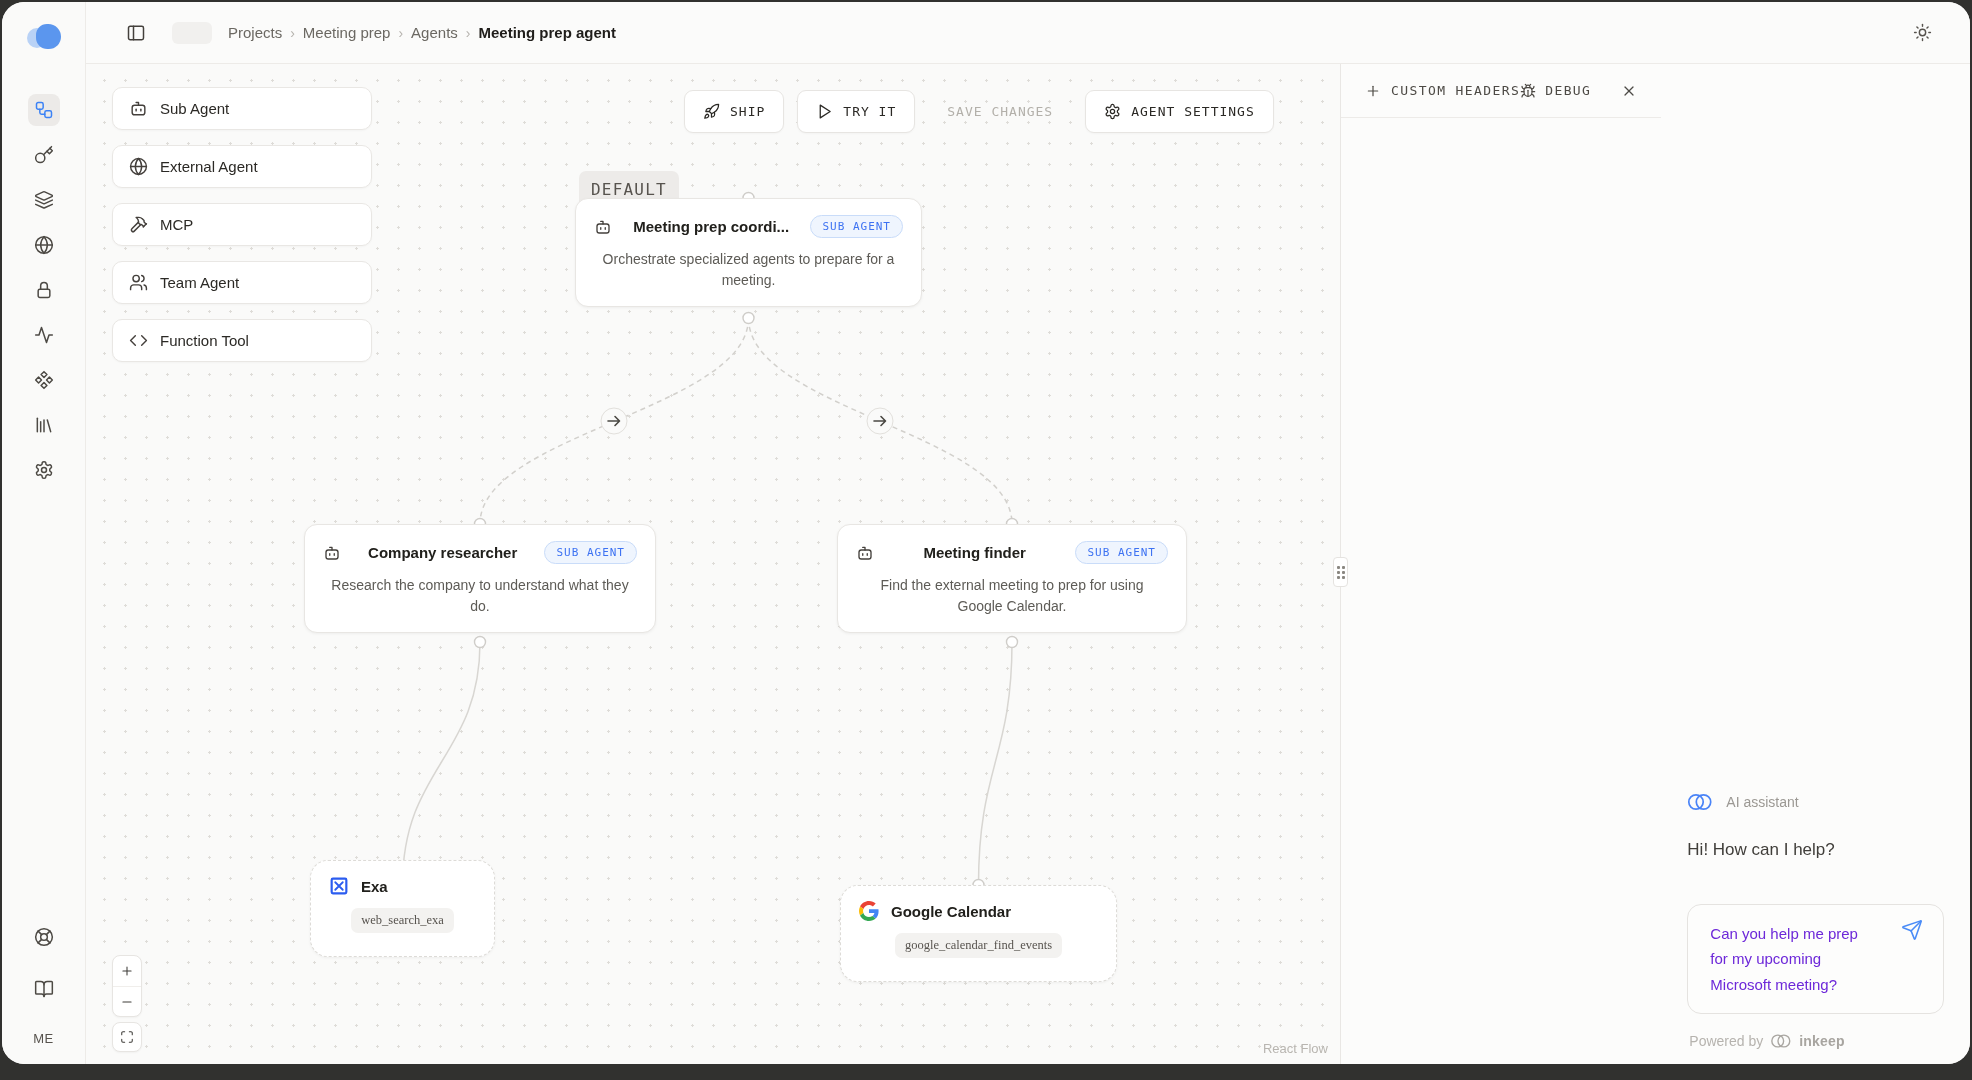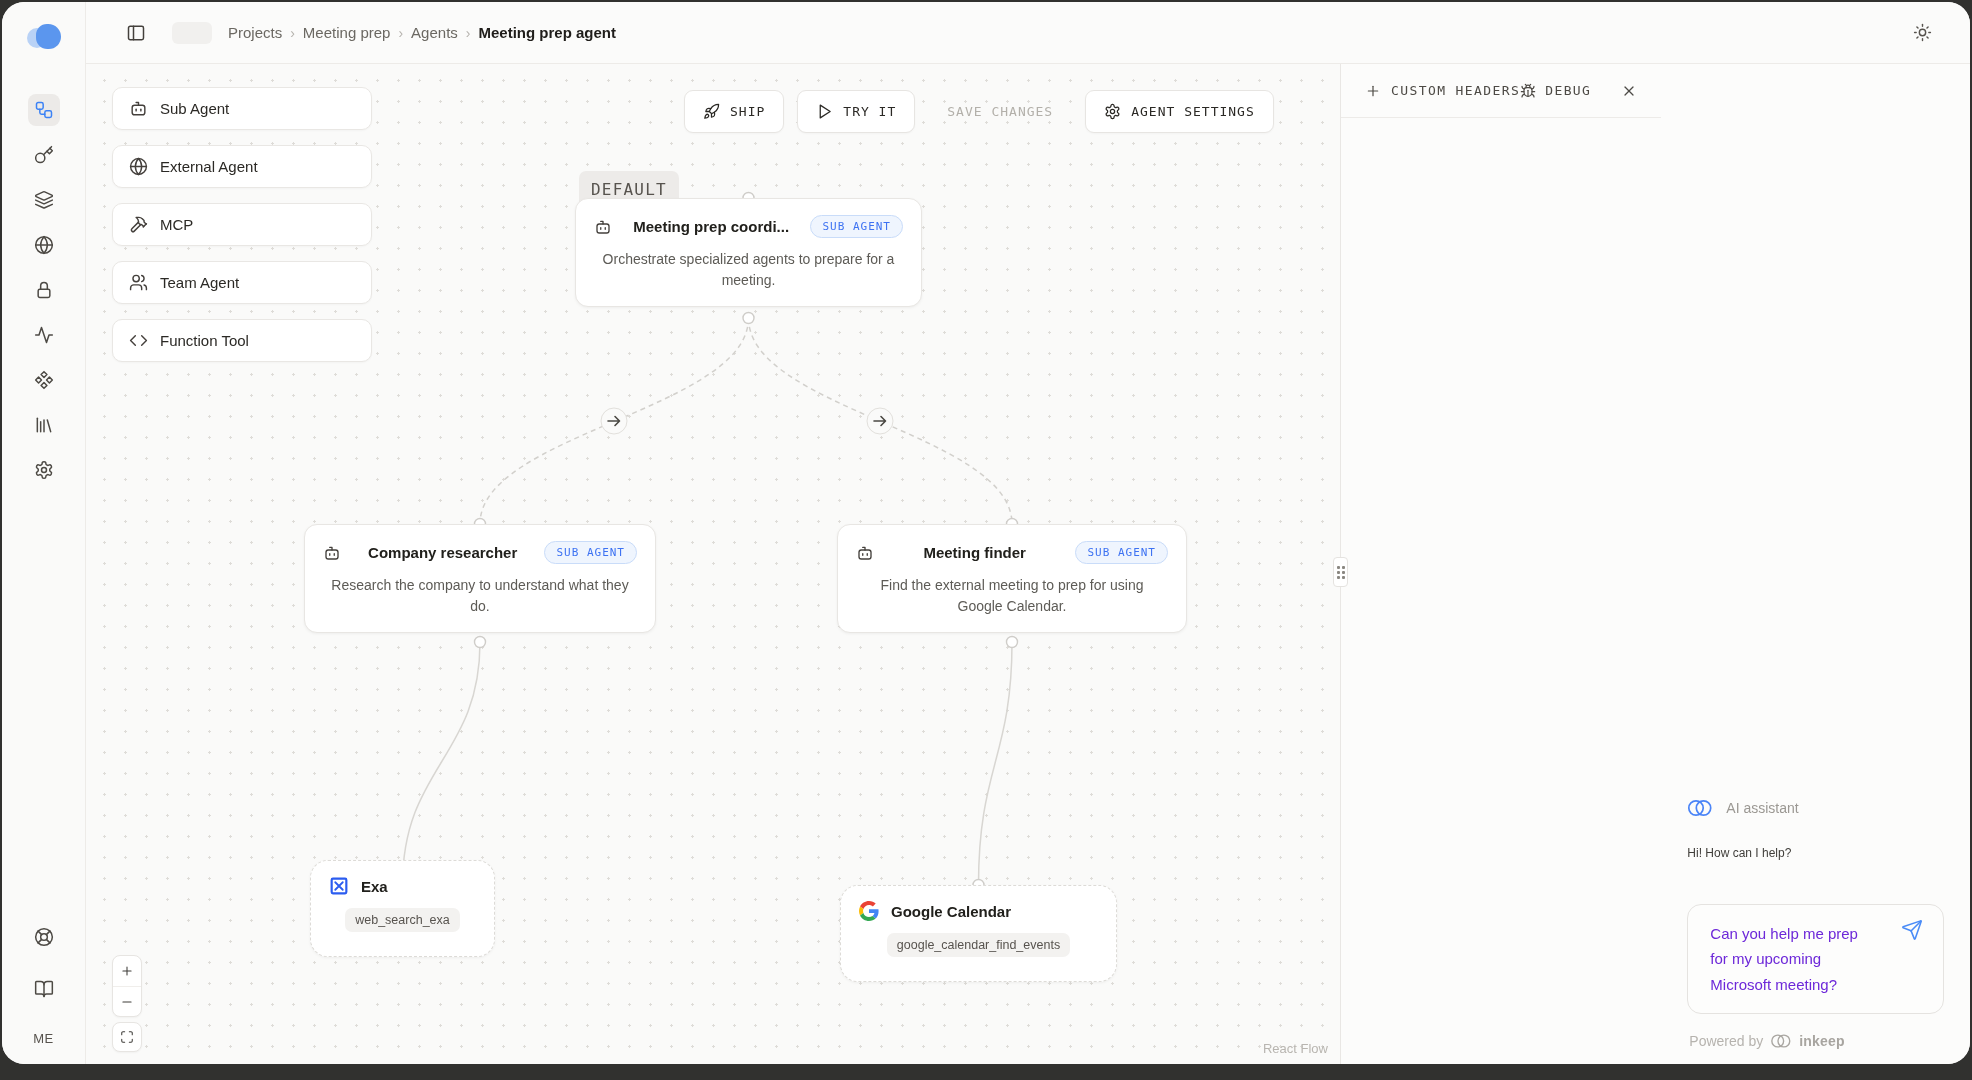--- a/index.html
+++ b/index.html
@@ -51,21 +51,21 @@
   .ntab { position:absolute; left:493px; top:107px; height:28px; padding:18px 12px; background:#edebe9; border-radius:7px 7px 0 0; display:flex; align-items:center; font-size:16px; letter-spacing:1.2px; color:#57534e; }
   .node { position:absolute; background:#fff; border:1px solid #e8e6e3; border-radius:13px; box-shadow:0 1px 3px rgba(0,0,0,.05); padding:16px 18px;text-align:center; }
   .node-head { display:flex; align-items:center; gap:10px; }
   .node-head svg.bot { width:18px; height:18px; color:#44403c; flex:none; }
   .node-title { font-size:15px; font-weight:700; color:#21201c; flex:1; white-space:nowrap; overflow:hidden; }
   .badge { font-family:"DejaVu Sans Mono","Liberation Mono",monospace; font-size:11px; letter-spacing:1px; color:#3d72f2; background:#eff5fe; border:1px solid #c9dcf9; border-radius:999px; padding:4px 11px; flex:none; }
   .node-desc { margin-top:11px; font-size:14px; line-height:1.48; color:#5d5b56; }
   .node.tool { border-radius:18px; border-style:dashed; border-color:#dddbd7; padding:15px 18px; }
   .tool-head { display:flex; align-items:center; gap:12px; font-size:15px; font-weight:700; color:#21201c; }
   .tool-head svg { width:20px; height:20px; flex:none; }
-  .tool-pill { display:inline-block; margin-top:12px; font-family:Liberation Sans, sans-serif; font-size:12.5px; color:#57534e; background:#f3f2f0; border-radius:7px; padding:5px 10px; white-space:nowrap; }
+  .tool-pill { display:inline-block; margin-top:12px; font-family:Liberation Serif, serif; font-size:12.5px; color:#57534e; background:#f3f2f0; border-radius:7px; padding:5px 10px; white-space:nowrap; }
 
   
   .zoomctl { position:absolute; left:26px; top:891px; width:30px; background:#fff; border:1px solid #e7e5e2; border-radius:8px; overflow:hidden; box-shadow:0 1px 2px rgba(0,0,0,.04); }
   .zbtn { width:100%; height:30px; display:flex; align-items:center; justify-content:center; color:#3f3d39; cursor:pointer; }
   .zbtn + .zbtn { border-top:1px solid #f0eeeb; }
   .zbtn svg { width:14px; height:14px; }
   .fitbtn { position:absolute; left:26px; top:958px; width:30px; height:30px; background:#fff; border:1px solid #e7e5e2; border-radius:8px; display:flex; align-items:center; justify-content:center; color:#3f3d39; box-shadow:0 1px 2px rgba(0,0,0,.04); cursor:pointer; }
   .fitbtn svg { width:14px; height:14px; }
   .rf-attr { position:absolute; right:12px; bottom:8px; font-size:13px; color:#b8b5b0; }
 
@@ -74,21 +74,21 @@
   .p-hdr { height:54px; flex:none; display:flex; align-items:center; padding:0 24px; border-bottom:1px solid #edebe8; font-family:"DejaVu Sans Mono","Liberation Mono",monospace; font-size:13px; letter-spacing:1.4px; color:#4d4a45; }
   .p-hdr .left { display:flex; align-items:center; gap:10px; cursor:pointer; }
   .p-hdr svg { width:16px; height:16px; }
   .p-hdr .right { margin-left:auto; display:flex; align-items:center; gap:9px; cursor:pointer; }
   .p-close { margin-left:30px; cursor:pointer; display:flex; }
   .p-close svg { width:16px; height:16px; }
 
   .chat { margin-top:auto; padding:0 26px 14px; display:flex; flex-direction:column; }
   .assist-row { display:flex; align-items:center; gap:13px; font-size:14px; color:#9b9893; }
   .assist-row svg { width:26px; height:22px; }
-  .greeting { margin-top:27px; font-size:12px; color:#403e3a; }
+  .greeting { margin-top:27px; font-size:17px; color:#403e3a; }
   .input-card { margin-top:44px; position:relative; background:#fdfdfc; border:1px solid #e5e3e0; border-radius:14px; padding:16px 64px 16px 22px; min-height:84px; }
   .input-text { display:block; max-width:445px; font-size:15px; line-height:1.7; color:#6d28d9; }
   .send { position:absolute; right:20px; top:14px; color:#4a8cf7; cursor:pointer; }
   .send svg { width:22px; height:22px; }
   .powered { margin-top:18px; display:flex; align-items:center; gap:7px; font-size:14px; color:#b6b3ae; padding-left:2px; }
   .powered svg { width:22px; height:18px; }
   .powered .brand { color:#a8a5a0; font-weight:700; letter-spacing:.2px; }
 
   .grip { position:absolute; left:1331px; top:555px; width:15px; height:30px; background:#fff; border:1px solid #e5e3e0; border-radius:4px; z-index:6; display:grid; grid-template-columns:repeat(2,3px); grid-template-rows:repeat(3,3px); gap:2px; align-content:center; justify-content:center; cursor:col-resize; }
   .grip i { background:#8a8781; border-radius:1px; }

